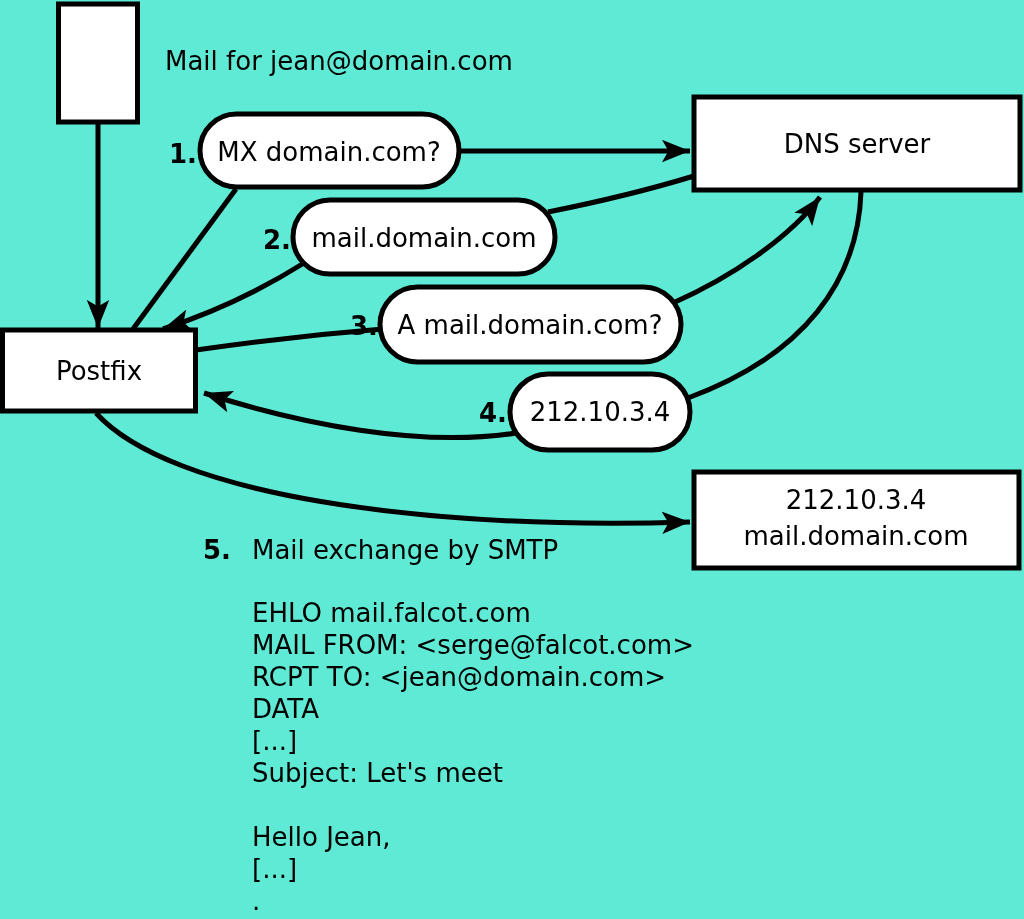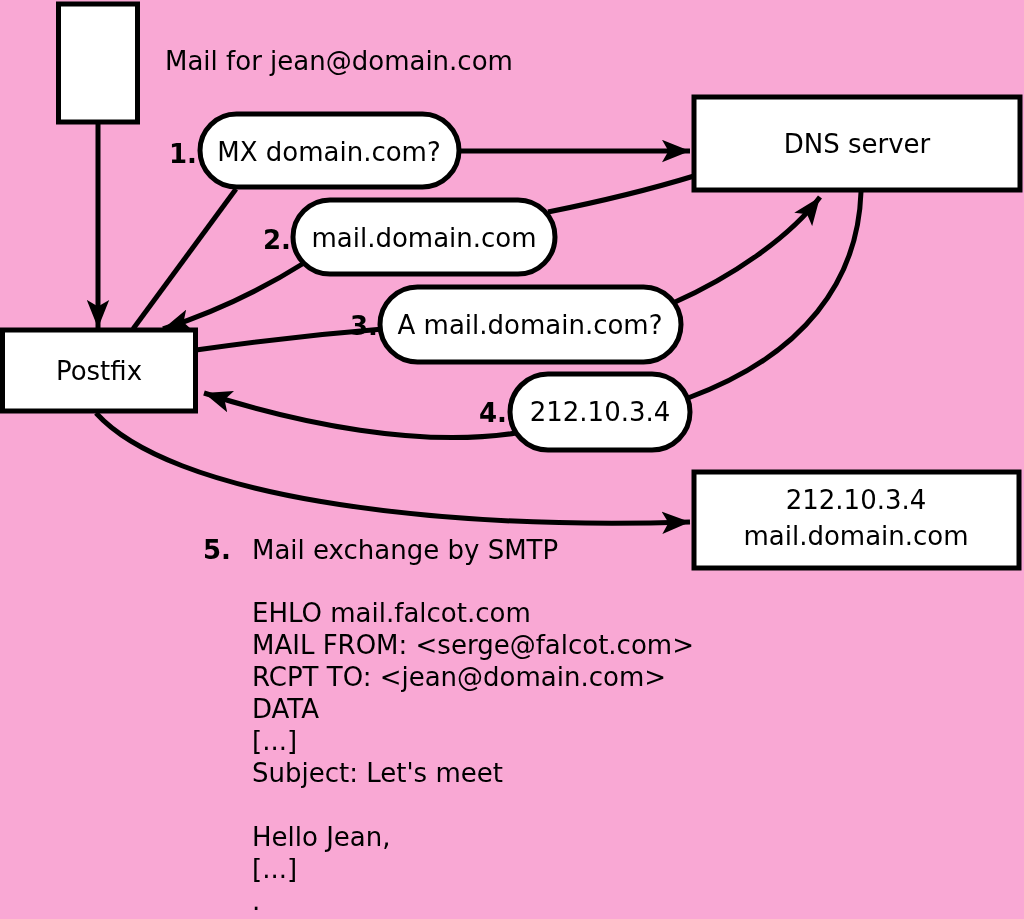--- a/index.html
+++ b/index.html
@@ -1,16 +1,16 @@
 <!DOCTYPE html>
 <html><head>
 <meta charset="utf-8">
 <style>
   html, body { margin: 0; padding: 0; background: #ffffff; }
-  .stage { position: relative; width: 1024px; height: 919px; background: #f9a8d4; overflow: hidden; }
+  .stage { position: relative; width: 1024px; height: 919px; background: #5eead4; overflow: hidden; }
   svg { display: block; }
   .bx { fill: #ffffff; stroke: #000000; stroke-width: 5; }
   .ln { fill: none; stroke: #000000; stroke-width: 5; }
   .t  { font-family: "DejaVu Sans", "Liberation Sans", sans-serif; font-size: 26px; fill: #000000; }
   .tb { font-weight: bold; }
   .tc { text-anchor: middle; }
   .te { text-anchor: end; }
   .ah { fill: #000000; }
 </style>
 </head>

